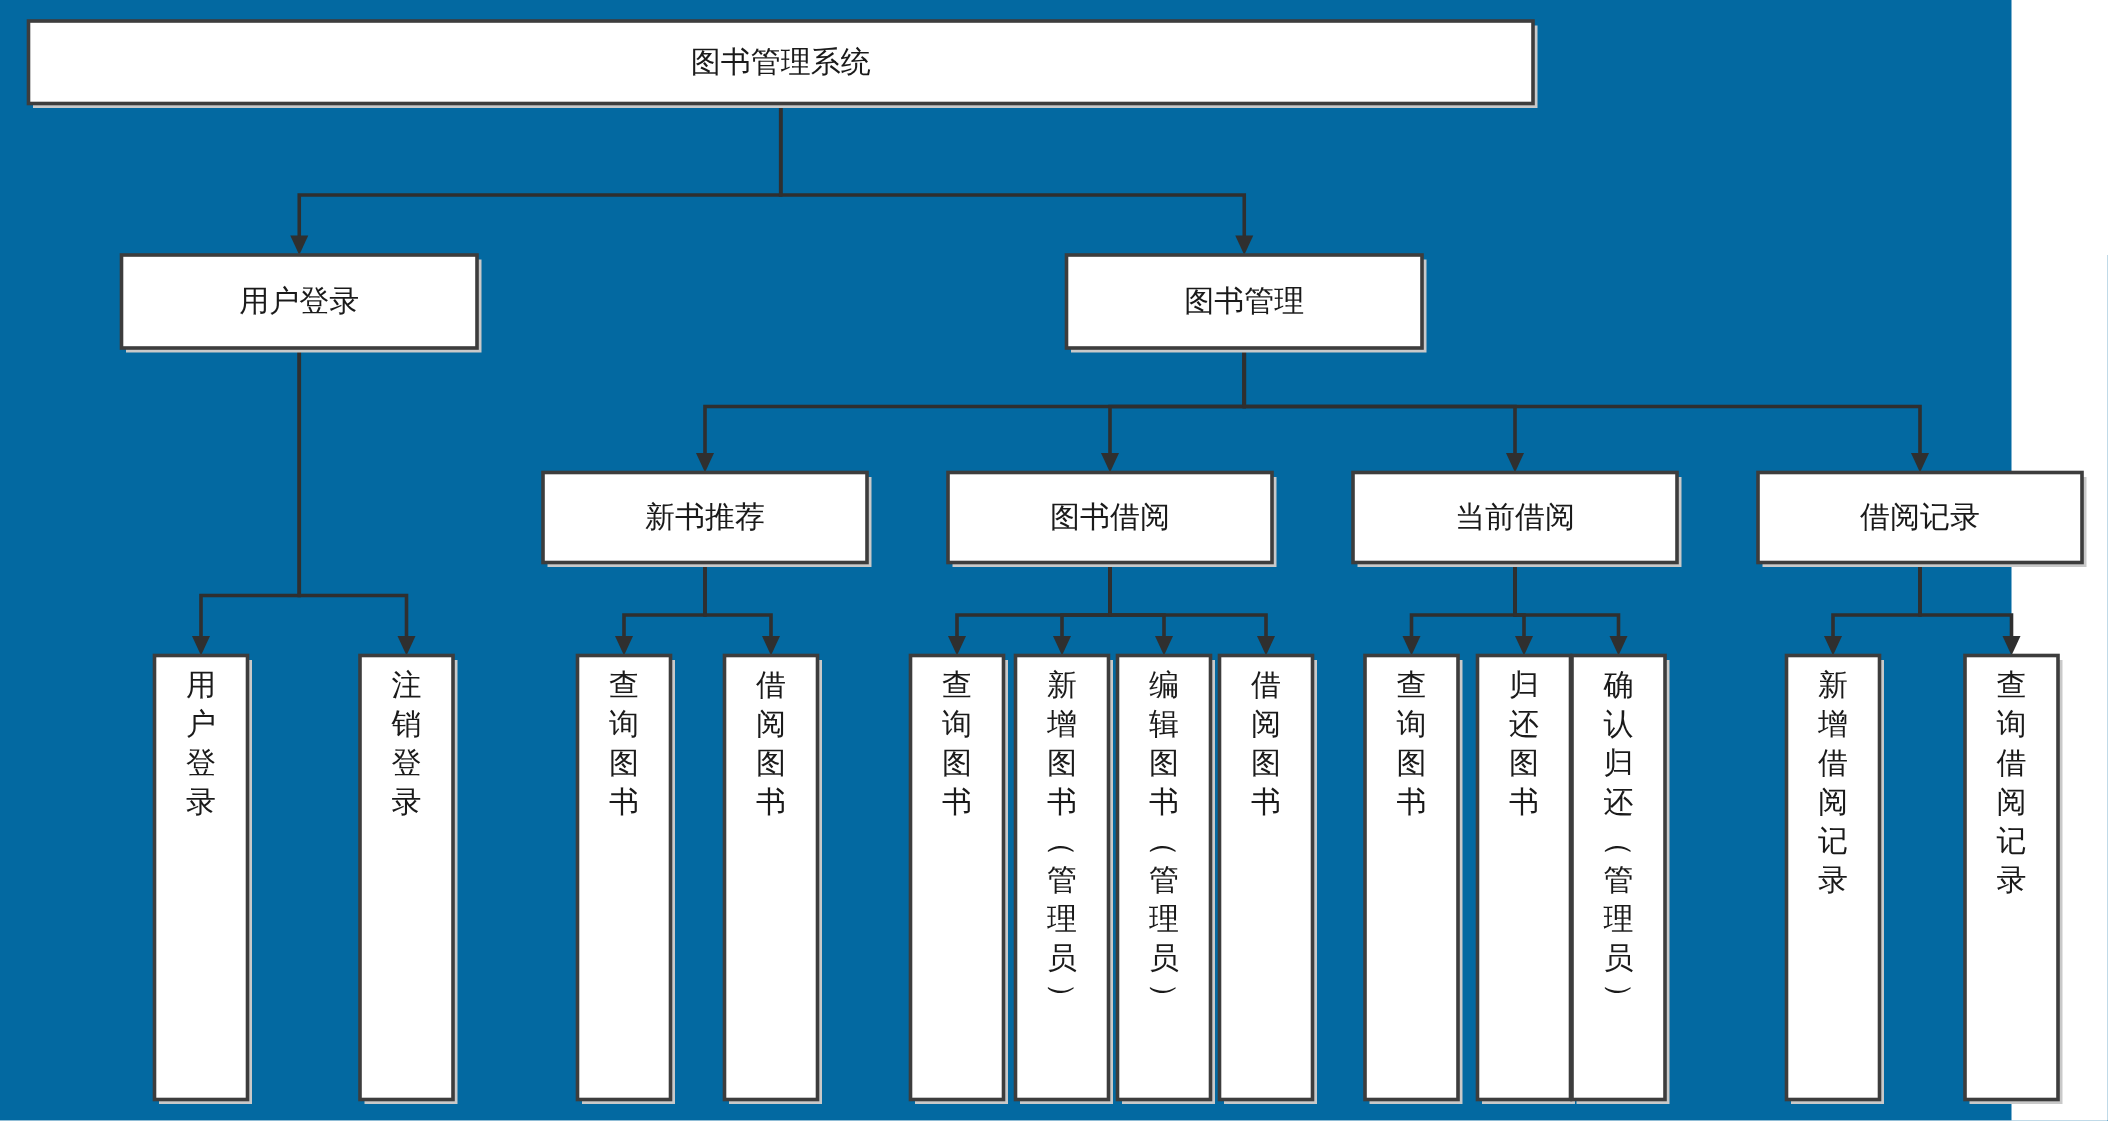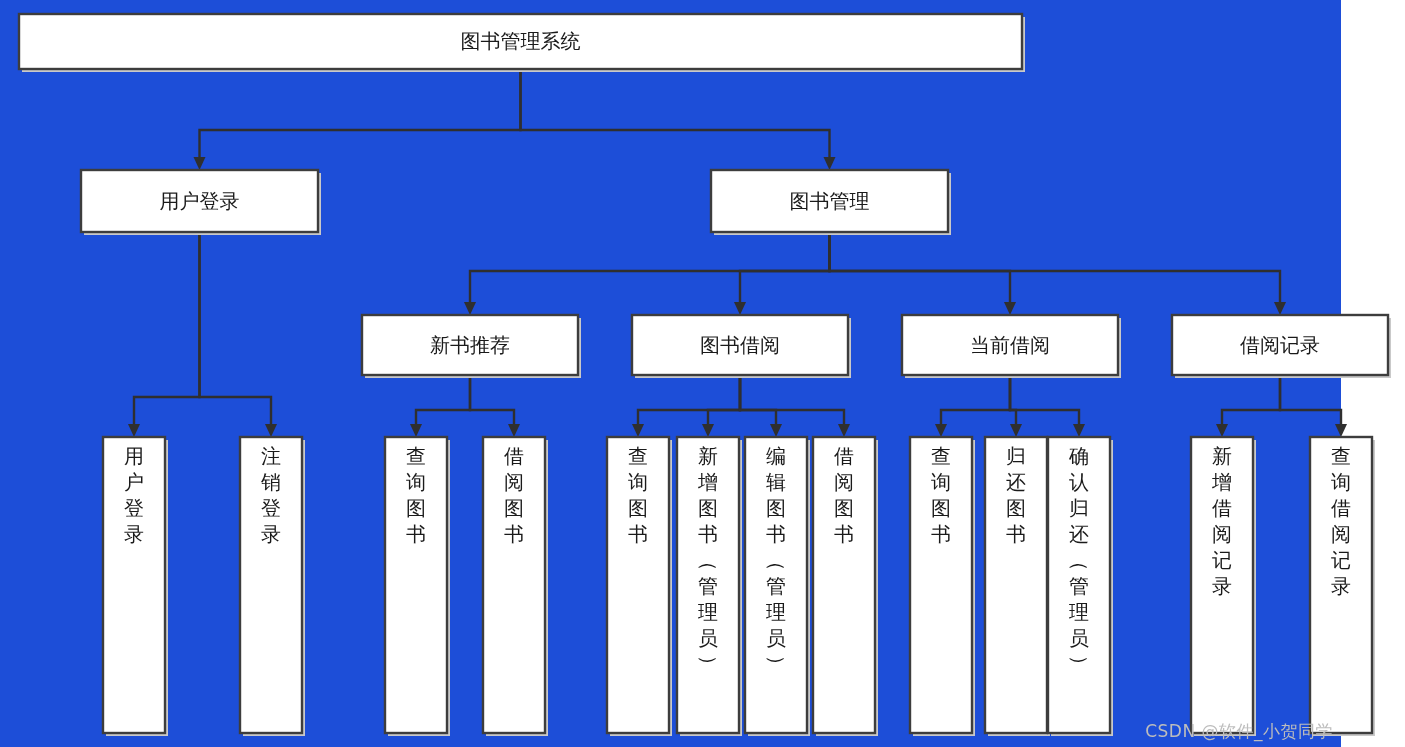--- a/index.html
+++ b/index.html
@@ -1,20 +1,20 @@
 <!DOCTYPE html>
 <html><head>
 <meta charset="utf-8">
 <style>
   html,body{margin:0;padding:0;background:#ffffff;}
   body{
     width:1405px;height:747px;overflow:hidden;
     font-family:"DejaVu Sans","Liberation Sans",sans-serif;
   }
-  #stage{position:relative;width:1341px;height:747px;background:#1d4ed8;}
+  #stage{position:relative;width:1341px;height:747px;background:#0369a1;}
   svg#diagram{position:absolute;left:0;top:0;width:1405px;height:747px;display:block;}
   .node-rect{fill:#ffffff;stroke:#3d3d3d;stroke-width:2.4;}
   .node-shadow{fill:#c9c9c9;}
   .link{stroke:#2f2f2f;stroke-width:2.4;fill:none;}
   .arrowhead{fill:#2f2f2f;stroke:none;}
   .node-label{
     font-family:"DejaVu Sans","Liberation Sans",sans-serif;
     font-size:20px;fill:#1a1a1a;text-anchor:middle;dominant-baseline:middle;
   }
   .leaf-label{
@@ -264,14 +264,13 @@
           <rect class="node-rect" x="1310" y="437" width="62" height="296"></rect>
           <text class="leaf-label" x="1341" y="463">查</text>
           <text class="leaf-label" x="1341" y="489">询</text>
           <text class="leaf-label" x="1341" y="515">借</text>
           <text class="leaf-label" x="1341" y="541">阅</text>
           <text class="leaf-label" x="1341" y="567">记</text>
           <text class="leaf-label" x="1341" y="593">录</text>
         </g>
       </g>
   </svg>
-  <div class="watermark">CSDN @软件_小贺同学</div>
 </div>
 
 </body></html>

